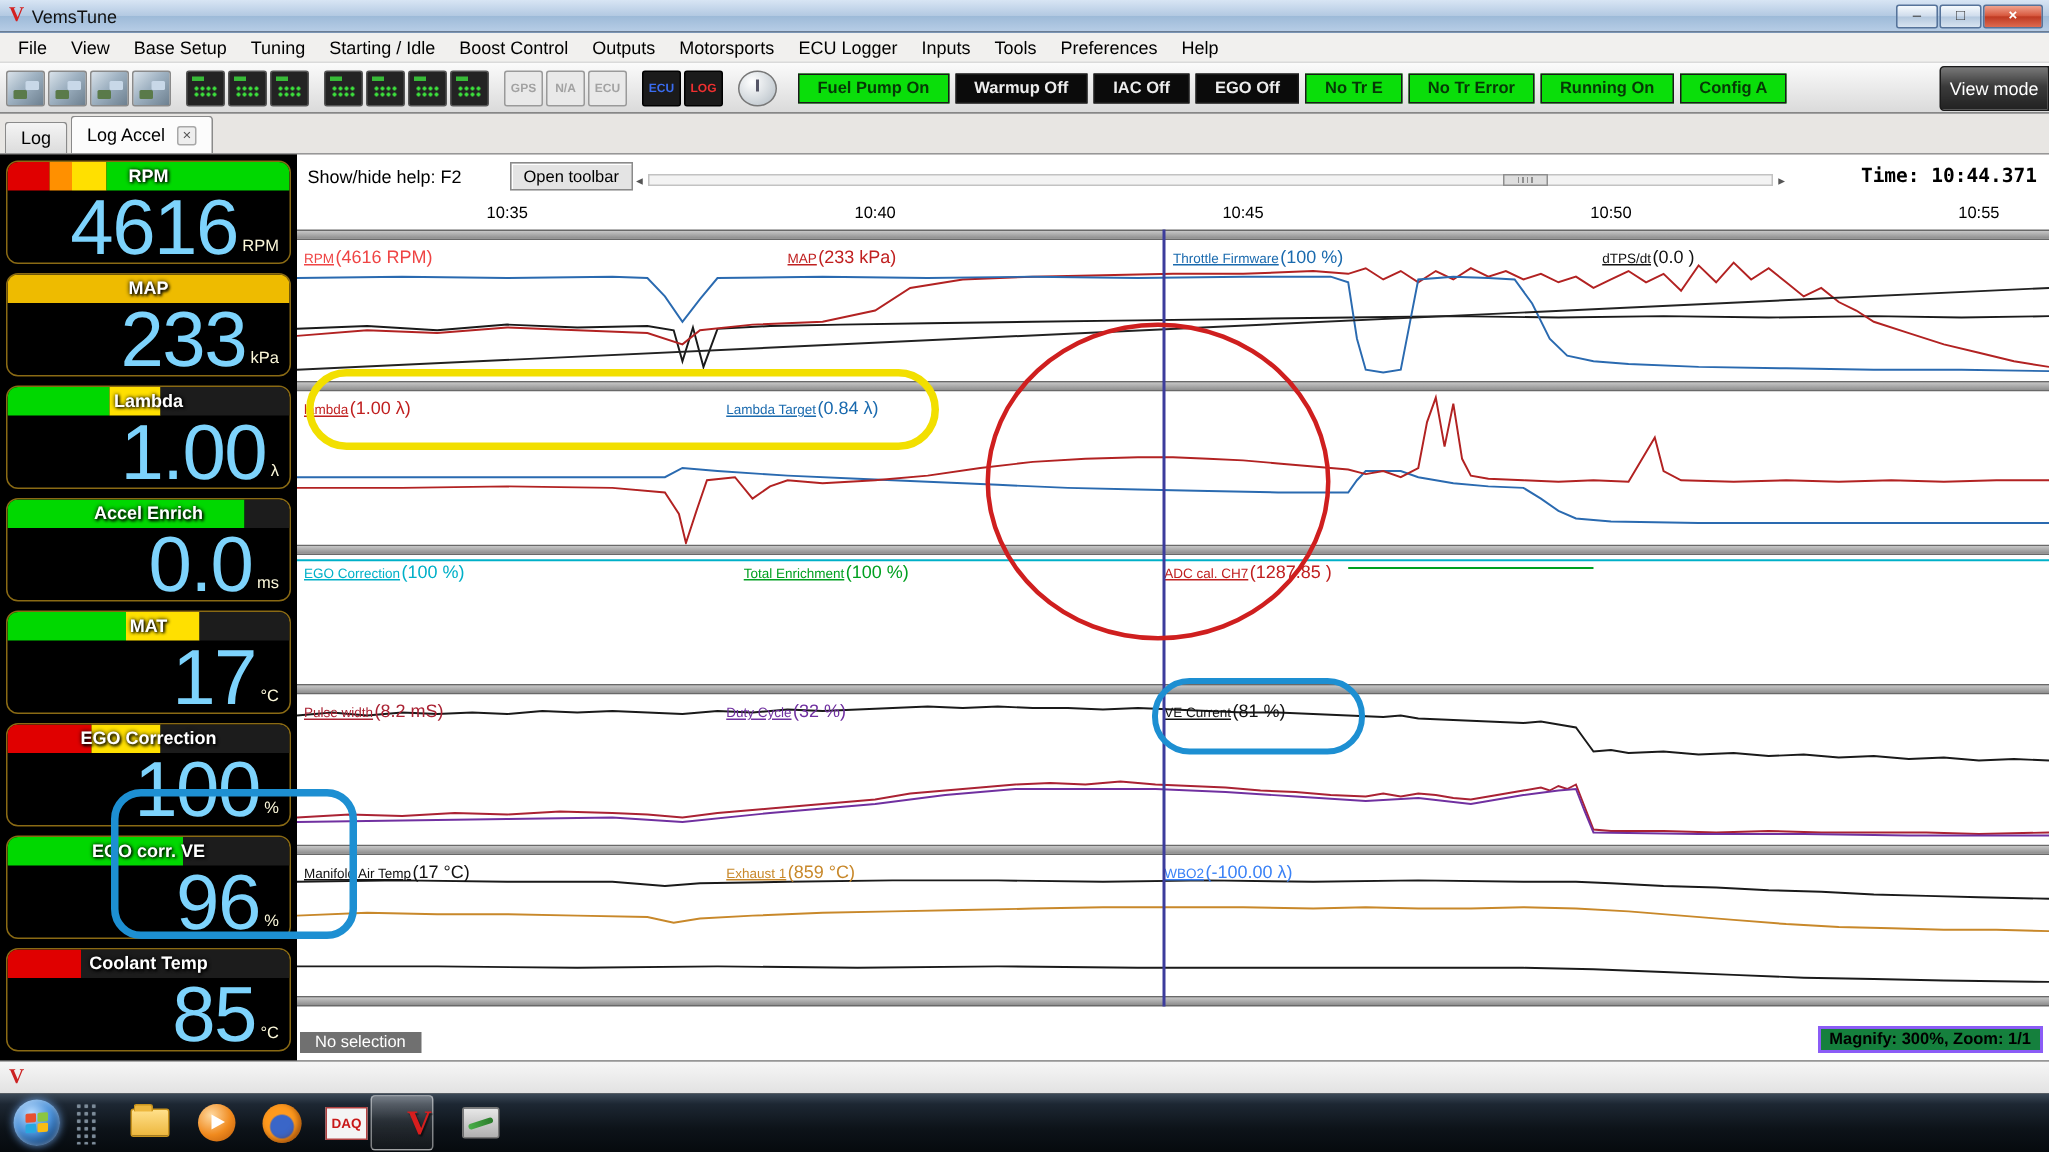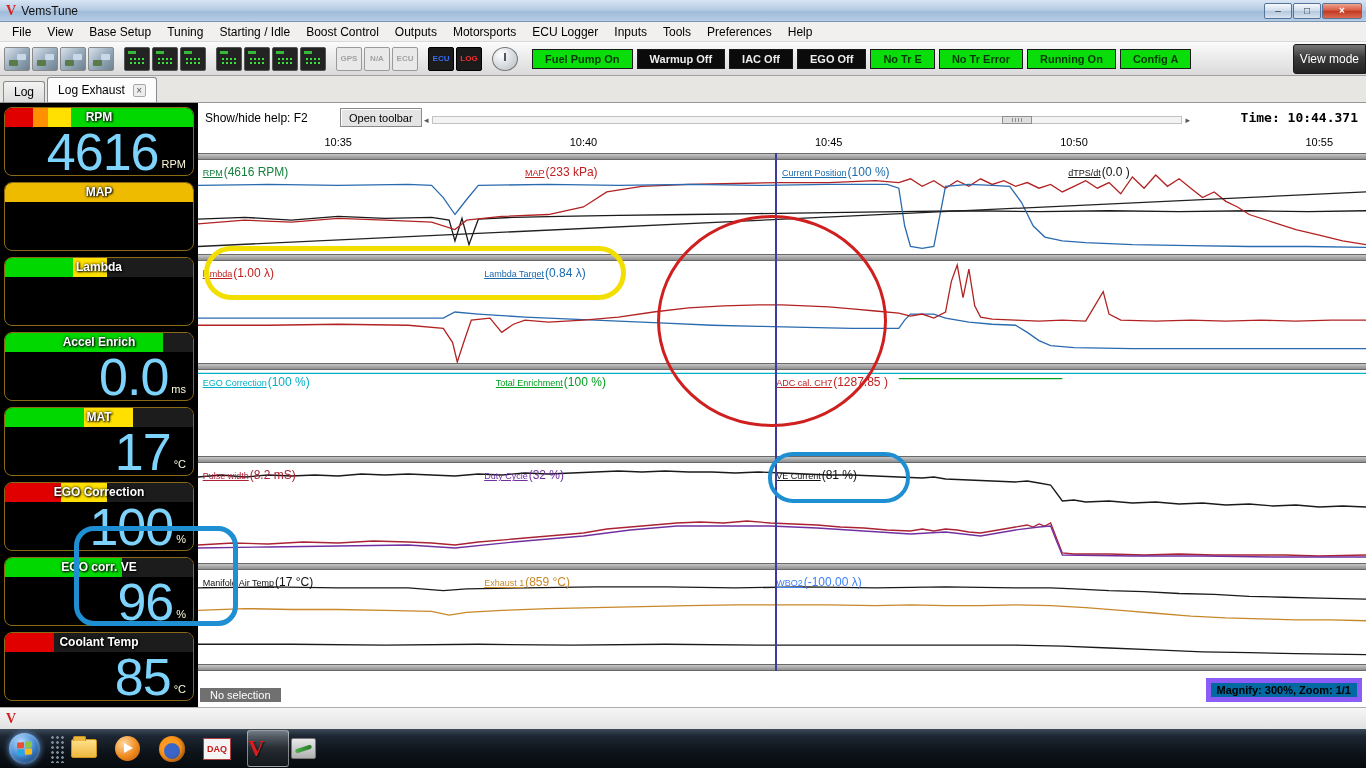--- a/index.html
+++ b/index.html
@@ -96,21 +96,21 @@
     border-bottom:1px solid #696969; }
   .panel { position:relative; background:#fff; overflow:hidden; }
   .pline { position:absolute; left:0; top:0; width:100%; height:100%; }
   .sig { position:absolute; top:2px; white-space:nowrap; z-index:3; }
   .sig-name { font-size:9px; text-decoration:underline; }
   .sig-val { font-size:12px; margin-left:1px; }
   .cursor { position:absolute; top:50px; width:2px; height:518px; background:#3c3c9c; z-index:4; }
   .chart-foot { position:absolute; left:2px; right:4px; bottom:5px; display:flex;
     justify-content:space-between; align-items:flex-end; z-index:2; }
   .nosel { background:#707070; color:#fff; font-size:11px; padding:1px 10px; }
-  .magnify { border:5px solid #8b5cf6; background:#0369a1; font-size:11px; padding:1px 6px; font-weight:bold; }
+  .magnify { border:2px solid #8b5cf6; background:#15803d; font-size:11px; padding:1px 6px; font-weight:bold; }
 
   
   .annot { position:absolute; pointer-events:none; border-style:solid; z-index:9; }
   #an-yellow { left:6px;  top:143px; width:422px; height:54px;  border-width:5px; border-radius:27px; }
   #an-red    { left:459px; top:112px; width:230px; height:212px; border-width:3px; border-radius:50%; }
   #an-blue-ve{ left:570px; top:349px; width:142px; height:51px;  border-width:4px; border-radius:25px; }
   #an-blue-gauge { position:absolute; left:74px; top:526px; width:164px; height:100px;
     border-style:solid; border-width:5px; border-radius:20px; z-index:20; pointer-events:none; }
 
   
@@ -128,21 +128,21 @@
     background:linear-gradient(#3c4a58 0%,#1d2733 18%,#0d1319 60%,#060a0e 100%); }
   .orb { width:31px; height:31px; margin:0 10px 0 9px; border-radius:50%; position:relative; flex:none;
     background:radial-gradient(circle at 38% 30%,#b9dcff,#4a90d8 45%,#17477e 75%,#0a2a52);
     box-shadow:0 0 6px rgba(120,180,255,.8), inset 0 0 4px rgba(255,255,255,.5); }
   .orb .flag { position:absolute; left:8px; top:9px; width:15px; height:13px; display:grid;
     grid-template-columns:1fr 1fr; gap:1px; transform:skewY(-5deg); }
   .orb .flag span { border-radius:1px; }
   .grip { width:14px; height:28px; margin-right:6px; flex:none;
     background-image:radial-gradient(#7c8b99 36%, transparent 42%); background-size:5px 5px; }
   .tkapps { display:flex; align-items:center; }
-  .tkbtn { width:42px; height:37px; display:flex; align-items:center; justify-content:flex-start;
+  .tkbtn { width:42px; height:37px; display:flex; align-items:center; justify-content:flex-end;
     margin:0 1px; border-radius:3px; }
   .tkbtn.active { background:linear-gradient(rgba(255,255,255,.32),rgba(255,255,255,.10) 45%,rgba(255,255,255,.05));
     border:1px solid rgba(255,255,255,.45); }
   .tki { display:flex; align-items:center; justify-content:center; }
   .tki.folder { width:26px; height:19px; background:linear-gradient(#ffe08a,#edb73e);
     border:1px solid #c9941e; border-radius:2px; position:relative; }
   .tki.folder::before { content:""; position:absolute; top:-4px; left:1px; width:11px; height:4px;
     background:#edb73e; border:1px solid #c9941e; border-bottom:none; border-radius:2px 2px 0 0; }
   .tki.wmp { width:25px; height:25px; border-radius:50%; position:relative;
     background:radial-gradient(circle at 35% 30%,#ffd9a0,#f08a1e 55%,#b85808); }
@@ -236,21 +236,21 @@
         <span class="stbtn on">Config A</span>
       </div>
     <button class="viewmode">View mode</button>
   </div>
 
   <div class="tabbar">
       <div class="tab">
         <span class="tab-label">Log</span>
       </div>
       <div class="tab active">
-        <span class="tab-label">Log Exhaust</span>
+        <span class="tab-label">Log Accel</span>
         <span class="tab-close">×</span>
       </div>
     </div>
 
   <div class="sidebar">
       <div class="gauge">
         <div class="g-head">
           <span class="seg" style="width: 15%; background: rgb(224, 0, 0);"></span>
           <span class="seg" style="width: 8%; background: rgb(255, 144, 0);"></span>
           <span class="seg" style="width: 12%; background: rgb(255, 224, 0);"></span>
@@ -260,27 +260,35 @@
         <div class="g-val">
           <span class="g-num">4616</span>
           <span class="g-unit">RPM</span>
         </div>
       </div>
       <div class="gauge">
         <div class="g-head">
           <span class="seg" style="width: 100%; background: rgb(238, 187, 0);"></span>
           <span class="g-title">MAP</span>
         </div>
+        <div class="g-val">
+          <span class="g-num">233</span>
+          <span class="g-unit">kPa</span>
+        </div>
       </div>
       <div class="gauge">
         <div class="g-head">
           <span class="seg" style="width: 36%; background: rgb(0, 216, 0);"></span>
           <span class="seg" style="width: 18%; background: rgb(255, 224, 0);"></span>
           <span class="seg" style="width: 46%; background: rgb(28, 28, 28);"></span>
           <span class="g-title">Lambda</span>
+        </div>
+        <div class="g-val">
+          <span class="g-num">1.00</span>
+          <span class="g-unit">λ</span>
         </div>
       </div>
       <div class="gauge">
         <div class="g-head">
           <span class="seg" style="width: 84%; background: rgb(0, 216, 0);"></span>
           <span class="seg" style="width: 16%; background: rgb(28, 28, 28);"></span>
           <span class="g-title">Accel Enrich</span>
         </div>
         <div class="g-val">
           <span class="g-num">0.0</span>
@@ -355,23 +363,23 @@
       </div>
     <div class="panels">
         <div class="psep"></div>
         <div class="panel" style="height: 94px;">
           <svg viewBox="0 0 100 100" preserveAspectRatio="none" class="pline">
             <polyline points="0,63 4,61 8,64 12,60 16,62 20,61 21.5,64 22,86 22.6,62 23.2,90 24,63 27,61 31,60 36,59 42,58 48,57 54,56 60,55 66,54 72,55 78,54 84,55 90,54 95,55 100,54" fill="none" stroke="#1a1a1a" stroke-width="1.3" vector-effect="non-scaling-stroke"></polyline>
             <polyline points="0,68 4,64 8,66 12,62 16,64 20,66 22,74 23,64 26,60 30,58 33,50 35,34 38,28 42,26 46,25 50,24 54,24 58,22 60,24 61,20 62,28 63,22 64,30 65,22 66,28 67,20 68,26 69,22 70,28 71,24 72,30 73,26 74,34 75,28 76,22 77,30 78,24 79,36 80,18 81,30 82,16 83,28 84,20 85,30 86,40 87,34 88,44 89,50 90,58 92,66 94,74 96,80 98,86 100,90" fill="none" stroke="#b22222" stroke-width="1.3" vector-effect="non-scaling-stroke"></polyline>
             <polyline points="0,27 6,26 12,27 18,26 20,27 21,40 22,58 23,42 24,27 30,26 36,27 42,26 48,27 54,26 59,26 60,30 60.5,70 61,92 62,94 63,92 63.5,60 64,28 66,26 68,27 69.5,28 70.5,45 71.5,70 72.5,82 74,86 76,88 80,90 85,91 90,92 95,92 100,93" fill="none" stroke="#2a6ab0" stroke-width="1.3" vector-effect="non-scaling-stroke"></polyline>
             <polyline points="0,92 100,34" fill="none" stroke="#222222" stroke-width="1.3" vector-effect="non-scaling-stroke"></polyline>
           </svg>
-          <span class="sig" style="left: 0.4%; color: #15803d;"><span class="sig-name">RPM</span><span class="sig-val">(4616 RPM)</span></span>
+          <span class="sig" style="left: 0.4%; color: #ef4444;"><span class="sig-name">RPM</span><span class="sig-val">(4616 RPM)</span></span>
           <span class="sig" style="left: 28%; color: rgb(192, 32, 32);"><span class="sig-name">MAP</span><span class="sig-val">(233 kPa)</span></span>
-          <span class="sig" style="left: 50%; color: rgb(26, 106, 174);"><span class="sig-name">Current Position</span><span class="sig-val">(100 %)</span></span>
+          <span class="sig" style="left: 50%; color: rgb(26, 106, 174);"><span class="sig-name">Throttle Firmware</span><span class="sig-val">(100 %)</span></span>
           <span class="sig" style="left: 74.5%; color: rgb(17, 17, 17);"><span class="sig-name">dTPS/dt</span><span class="sig-val">(0.0 )</span></span>
         </div>
         <div class="psep"></div>
         <div class="panel" style="height: 102px;">
           <svg viewBox="0 0 100 100" preserveAspectRatio="none" class="pline">
             <polyline points="0,56 8,56 16,56 21,56 22,50 24,52 28,55 32,57 36,59 40,61 44,63 48,64 52,65 56,66 60,66 60.5,58 61,52 63,52 64,56 66,60 68,62 70,63 71,70 72,78 73,83 75,85 80,86 85,86 90,86 95,86 100,86" fill="none" stroke="#2a6ab0" stroke-width="1.3" vector-effect="non-scaling-stroke"></polyline>
             <polyline points="0,63 6,63 12,62 18,63 21,66 21.8,80 22.2,99 22.8,78 23.4,58 25,56 26,70 27,62 28,58 30,60 33,58 36,55 39,50 42,46 45,44 48,43 50,43 52,44 54,45 56,47 58,49 60,51 61,54 62,52 63,56 64,50 64.5,20 65,4 65.5,36 66,8 66.5,44 67,55 68,57 70,58 72,59 74,58 76,59 77.5,30 78,52 79,58 82,59 85,58 88,59 91,58 94,59 97,58 100,58" fill="none" stroke="#b22222" stroke-width="1.3" vector-effect="non-scaling-stroke"></polyline>
           </svg>
           <span class="sig" style="left: 0.4%; color: rgb(192, 32, 32);"><span class="sig-name">lambda</span><span class="sig-val">(1.00 λ)</span></span>
           <span class="sig" style="left: 24.5%; color: rgb(26, 106, 174);"><span class="sig-name">Lambda Target</span><span class="sig-val">(0.84 λ)</span></span>

